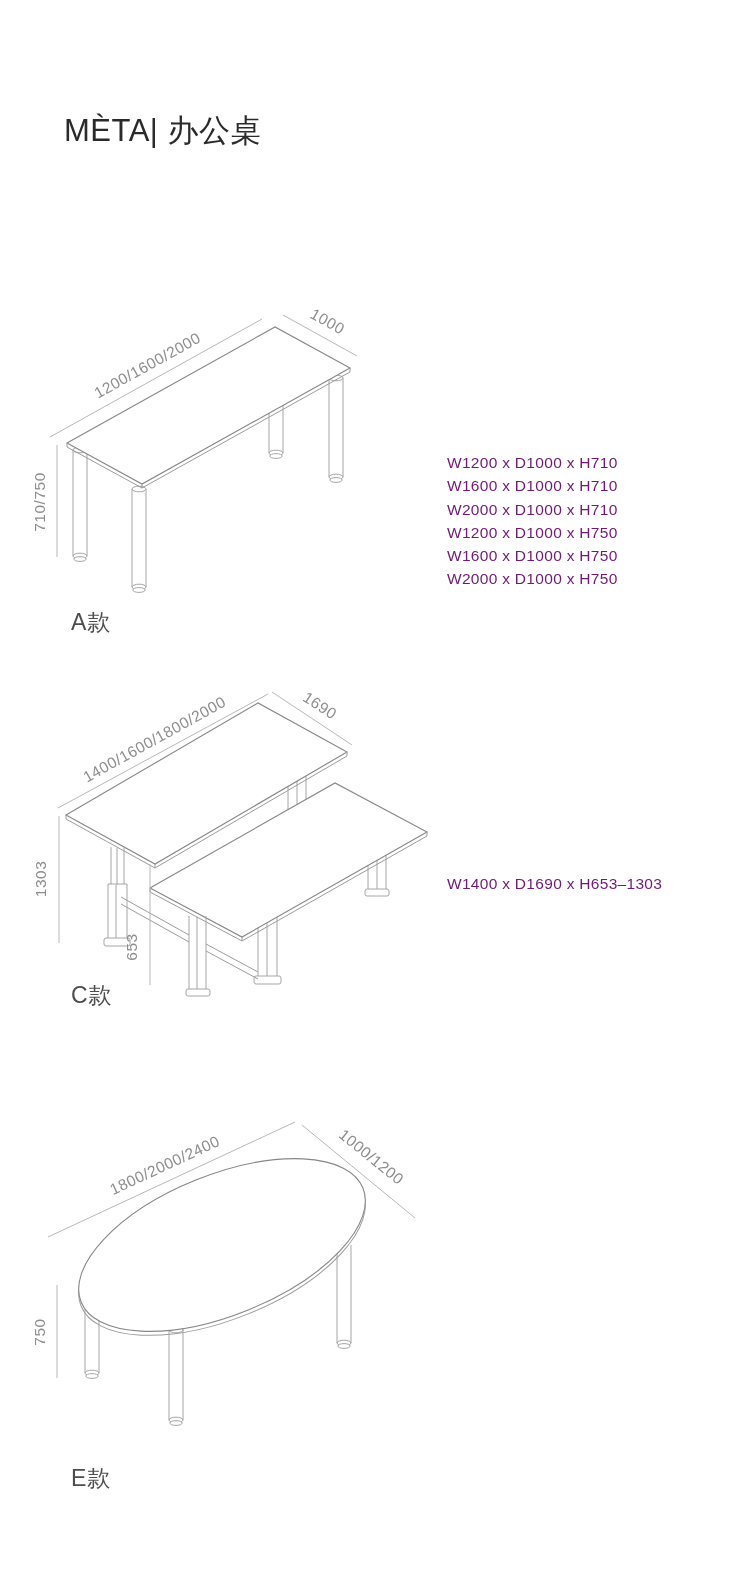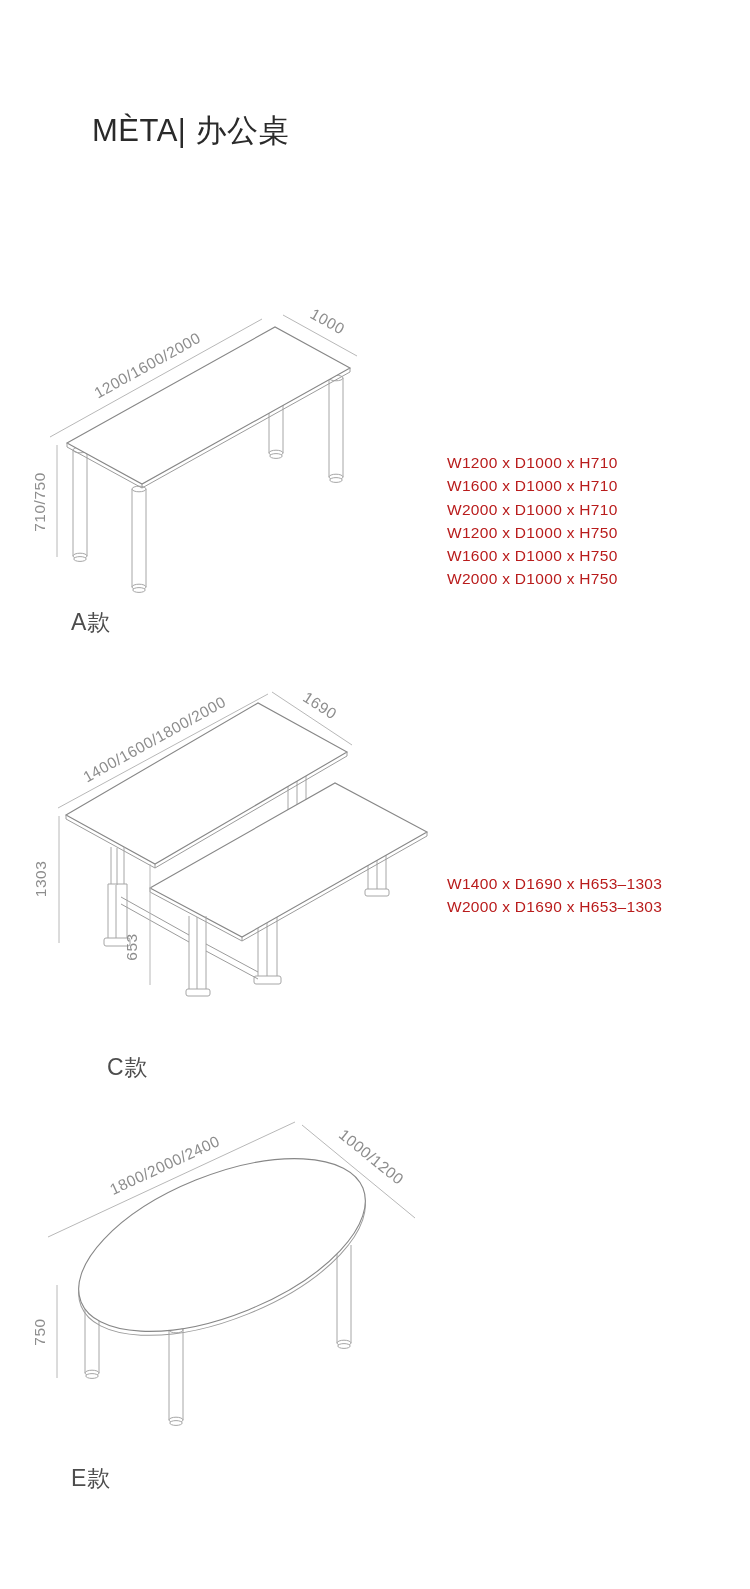--- a/index.html
+++ b/index.html
@@ -1,28 +1,28 @@
 <!DOCTYPE html>
 <html><head>
 <meta charset="utf-8">
 <style>
   html,body{margin:0;padding:0;background:#fff;}
   .page{position:relative;width:750px;height:1589px;background:#ffffff;overflow:hidden;
         font-family:"Liberation Sans",sans-serif;}
   .page-title{position:absolute;left:64px;top:110px;font-size:31px;color:#2a2a2a;
-        letter-spacing:0.5px;white-space:nowrap;margin-left:28px;}
+        letter-spacing:0.5px;white-space:nowrap;}
   .diagram-svg{position:absolute;left:0;top:0;}
-  .specs{position:absolute;left:447px;color:#b91c1c;font-size:15.5px;letter-spacing:0.3px;
+  .specs{position:absolute;left:447px;color:#701a75;font-size:15.5px;letter-spacing:0.3px;
         white-space:nowrap;}
   .specs-a{top:451px;line-height:23.3px;}
   .specs-c{top:872px;line-height:23px;}
   .specs-e{top:1368px;line-height:24px;}
   .model-label{position:absolute;left:71px;font-size:23px;color:#4d4d4d;letter-spacing:1px;}
   .label-a{top:607px;}
-  .label-c{top:1052px;margin-left:36px;}
+  .label-c{top:980px;}
   .label-e{top:1463px;}
   .dim-text{font-size:15.5px;fill:#8d8d8d;letter-spacing:0.5px;}
   svg text{font-family:"Liberation Sans",sans-serif;}
   .edge{stroke:#878787;fill:#ffffff;stroke-width:1.1;}
   .edge-thin{stroke:#9c9c9c;fill:none;stroke-width:1;}
   .leg{stroke:#a6a6a6;fill:#ffffff;stroke-width:1;}
   .dim-line{stroke:#b8b8b8;fill:none;stroke-width:1;}
 </style>
 </head>
 <body>
@@ -153,21 +153,20 @@
     <div class="spec-line">W1200 x D1000 x H710</div>
     <div class="spec-line">W1600 x D1000 x H710</div>
     <div class="spec-line">W2000 x D1000 x H710</div>
     <div class="spec-line">W1200 x D1000 x H750</div>
     <div class="spec-line">W1600 x D1000 x H750</div>
     <div class="spec-line">W2000 x D1000 x H750</div>
   </div>
 
   <div class="specs specs-c">
     <div class="spec-line">W1400 x D1690 x H653–1303</div>
-    <div class="spec-line">W2000 x D1690 x H653–1303</div>
   </div>
 
 
   <div class="model-label label-a">A款</div>
   <div class="model-label label-c">C款</div>
   <div class="model-label label-e">E款</div>
 
 </div>
 
 </body></html>

